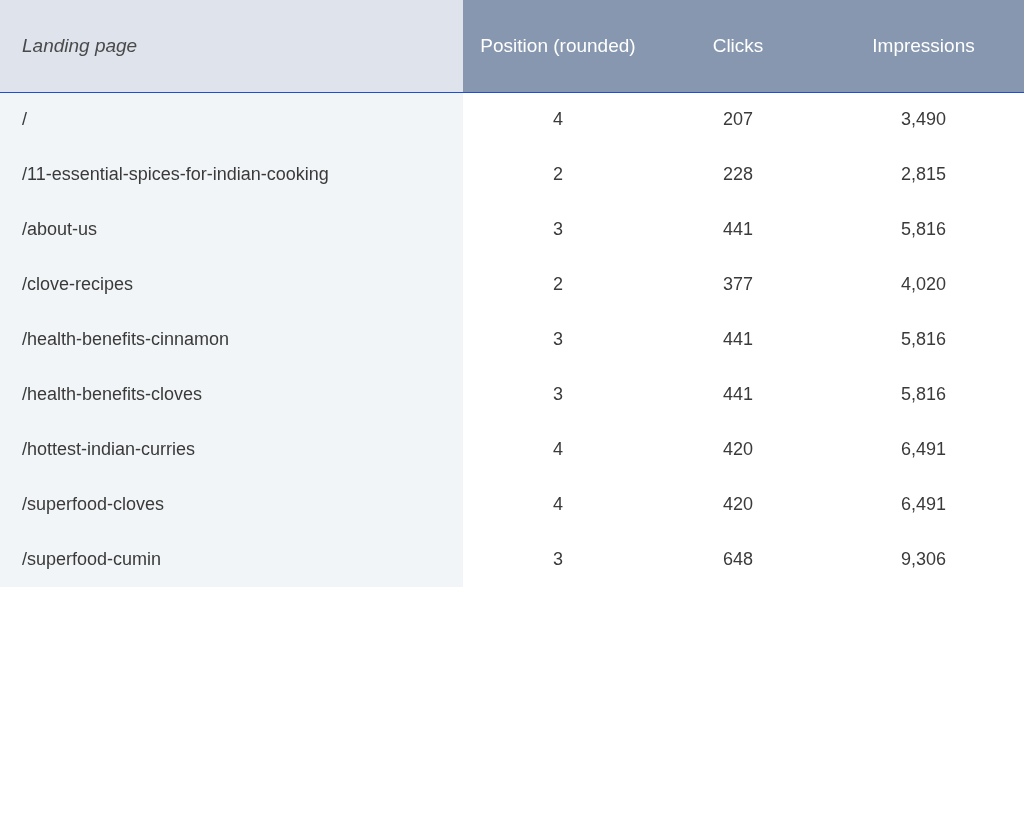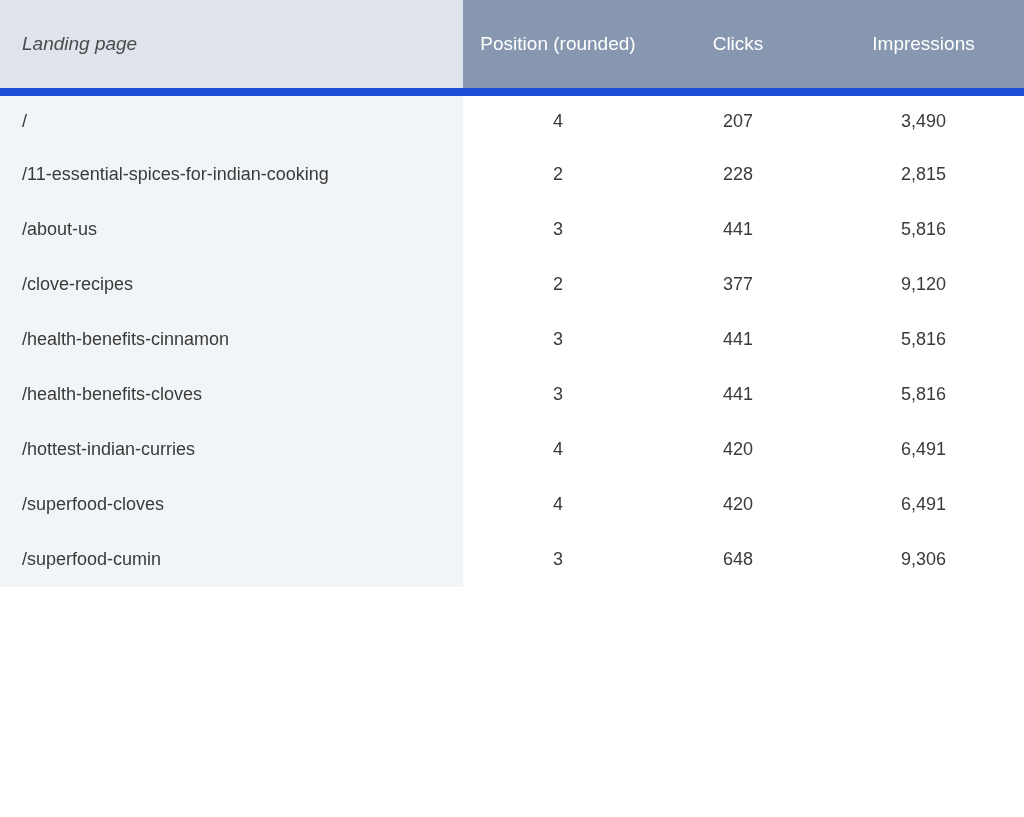--- a/index.html
+++ b/index.html
@@ -16,21 +16,21 @@
     .table {
       width: 100%;
       border-collapse: collapse;
     }
     .header-row {
       height: 92px;
     }
     .header-cell {
       vertical-align: middle;
       font-weight: 400;
-      border-bottom: 8px solid #1d4ed8;
+      border-bottom: 1px solid #1d4ed8;
     }
     .header-landing {
       background: #dee3ec;
       color: #4a4a4a;
       font-style: italic;
       text-align: left;
       padding-left: 22px;
       width: 463px;
       font-size: 19px;
     }
@@ -94,21 +94,21 @@
       <tr class="data-row">
         <td class="cell-landing">/about-us</td>
         <td class="cell-metric">3</td>
         <td class="cell-metric">441</td>
         <td class="cell-metric">5,816</td>
       </tr>
       <tr class="data-row">
         <td class="cell-landing">/clove-recipes</td>
         <td class="cell-metric">2</td>
         <td class="cell-metric">377</td>
-        <td class="cell-metric">9,120</td>
+        <td class="cell-metric">4,020</td>
       </tr>
       <tr class="data-row">
         <td class="cell-landing">/health-benefits-cinnamon</td>
         <td class="cell-metric">3</td>
         <td class="cell-metric">441</td>
         <td class="cell-metric">5,816</td>
       </tr>
       <tr class="data-row">
         <td class="cell-landing">/health-benefits-cloves</td>
         <td class="cell-metric">3</td>

